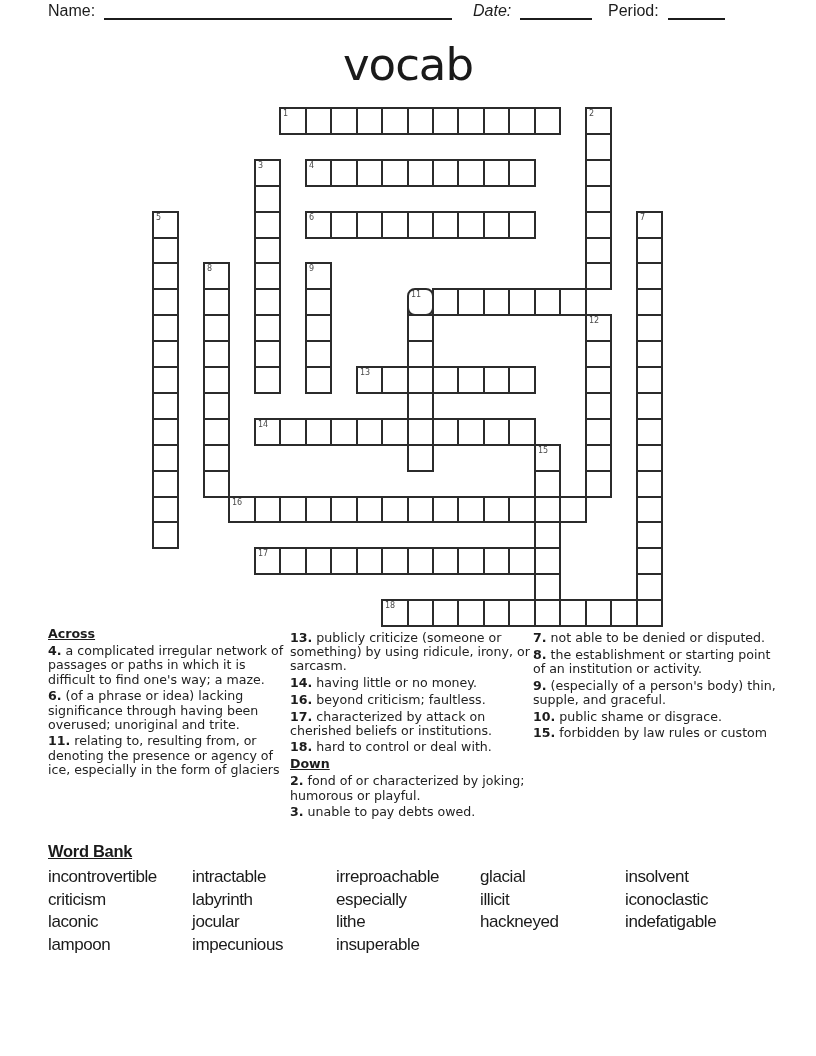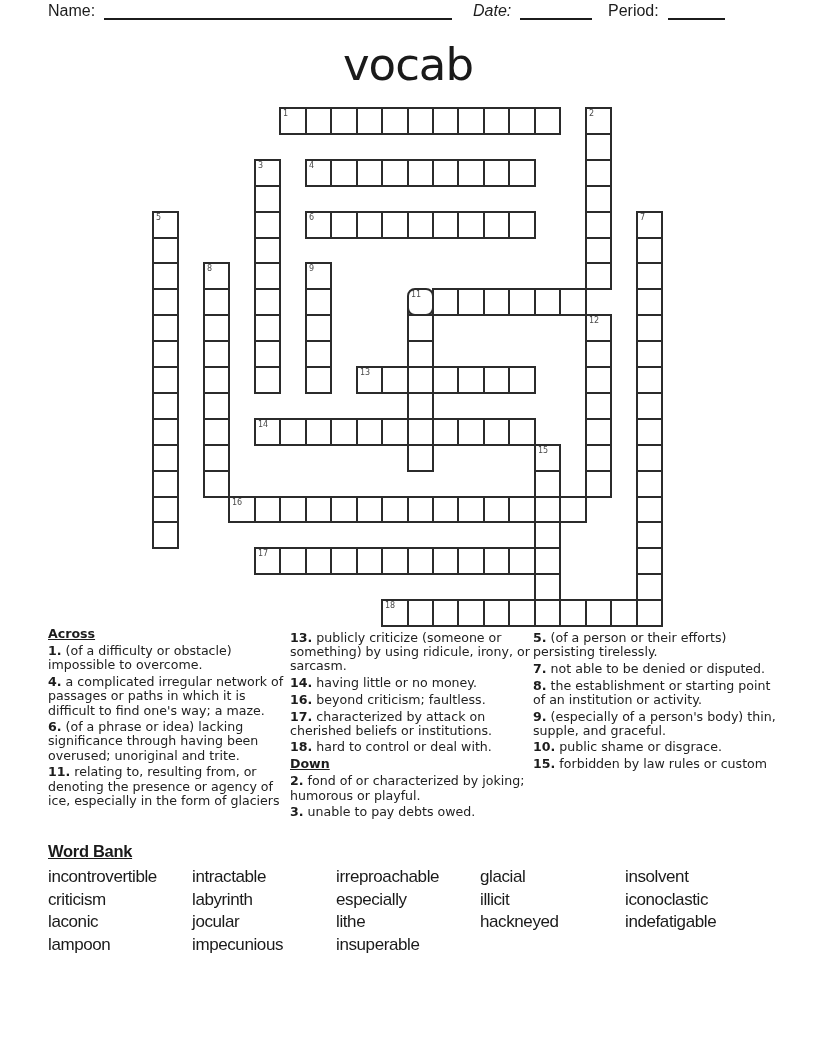--- a/index.html
+++ b/index.html
@@ -328,37 +328,35 @@
       <div class="cell" style="left: 305px; top: 492px; width: 28px; height: 28px; border-color: rgb(43, 43, 43);"></div>
       <div class="cell" style="left: 331px; top: 492px; width: 27px; height: 28px; border-color: rgb(43, 43, 43);"></div>
       <div class="cell" style="left: 356px; top: 492px; width: 28px; height: 28px; border-color: rgb(43, 43, 43);"></div>
       <div class="cell" style="left: 407px; top: 492px; width: 28px; height: 28px; border-color: rgb(43, 43, 43);"></div>
       <div class="cell" style="left: 433px; top: 492px; width: 27px; height: 28px; border-color: rgb(43, 43, 43);"></div>
       <div class="cell" style="left: 458px; top: 492px; width: 28px; height: 28px; border-color: rgb(43, 43, 43);"></div>
     </div>
 
   <div class="clue-col" id="clue-col-1" style="left:48px;  top:627px; width:238px;">
       <div class="clue-heading">Across</div>
-      <div class="clue"><b>1.</b> (of a difficulty or obstacle) impossible to overcome.</div>
       <div class="clue"><b>4.</b> a complicated irregular network of passages or paths in which it is difficult to find one's way; a maze.</div>
       <div class="clue"><b>6.</b> (of a phrase or idea) lacking significance through having been overused; unoriginal and trite.</div>
       <div class="clue"><b>11.</b> relating to, resulting from, or denoting the presence or agency of ice, especially in the form of glaciers</div>
     </div>
   <div class="clue-col" id="clue-col-2" style="left:290px; top:631px; width:240px;">
       <div class="clue"><b>13.</b> publicly criticize (someone or something) by using ridicule, irony, or sarcasm.</div>
       <div class="clue"><b>14.</b> having little or no money.</div>
       <div class="clue"><b>16.</b> beyond criticism; faultless.</div>
       <div class="clue"><b>17.</b> characterized by attack on cherished beliefs or institutions.</div>
       <div class="clue"><b>18.</b> hard to control or deal with.</div>
       <div class="clue-heading">Down</div>
       <div class="clue"><b>2.</b> fond of or characterized by joking; humorous or playful.</div>
       <div class="clue"><b>3.</b> unable to pay debts owed.</div>
     </div>
   <div class="clue-col" id="clue-col-3" style="left:533px; top:631px; width:248px;">
-      <div class="clue"><b>5.</b> (of a person or their efforts) persisting tirelessly.</div>
       <div class="clue"><b>7.</b> not able to be denied or disputed.</div>
       <div class="clue"><b>8.</b> the establishment or starting point of an institution or activity.</div>
       <div class="clue"><b>9.</b> (especially of a person's body) thin, supple, and graceful.</div>
       <div class="clue"><b>10.</b> public shame or disgrace.</div>
       <div class="clue"><b>15.</b> forbidden by law rules or custom</div>
     </div>
 
   <div class="wordbank">
     <div class="wb-heading">Word Bank</div>
     <div class="wb-grid" id="wb-grid">

